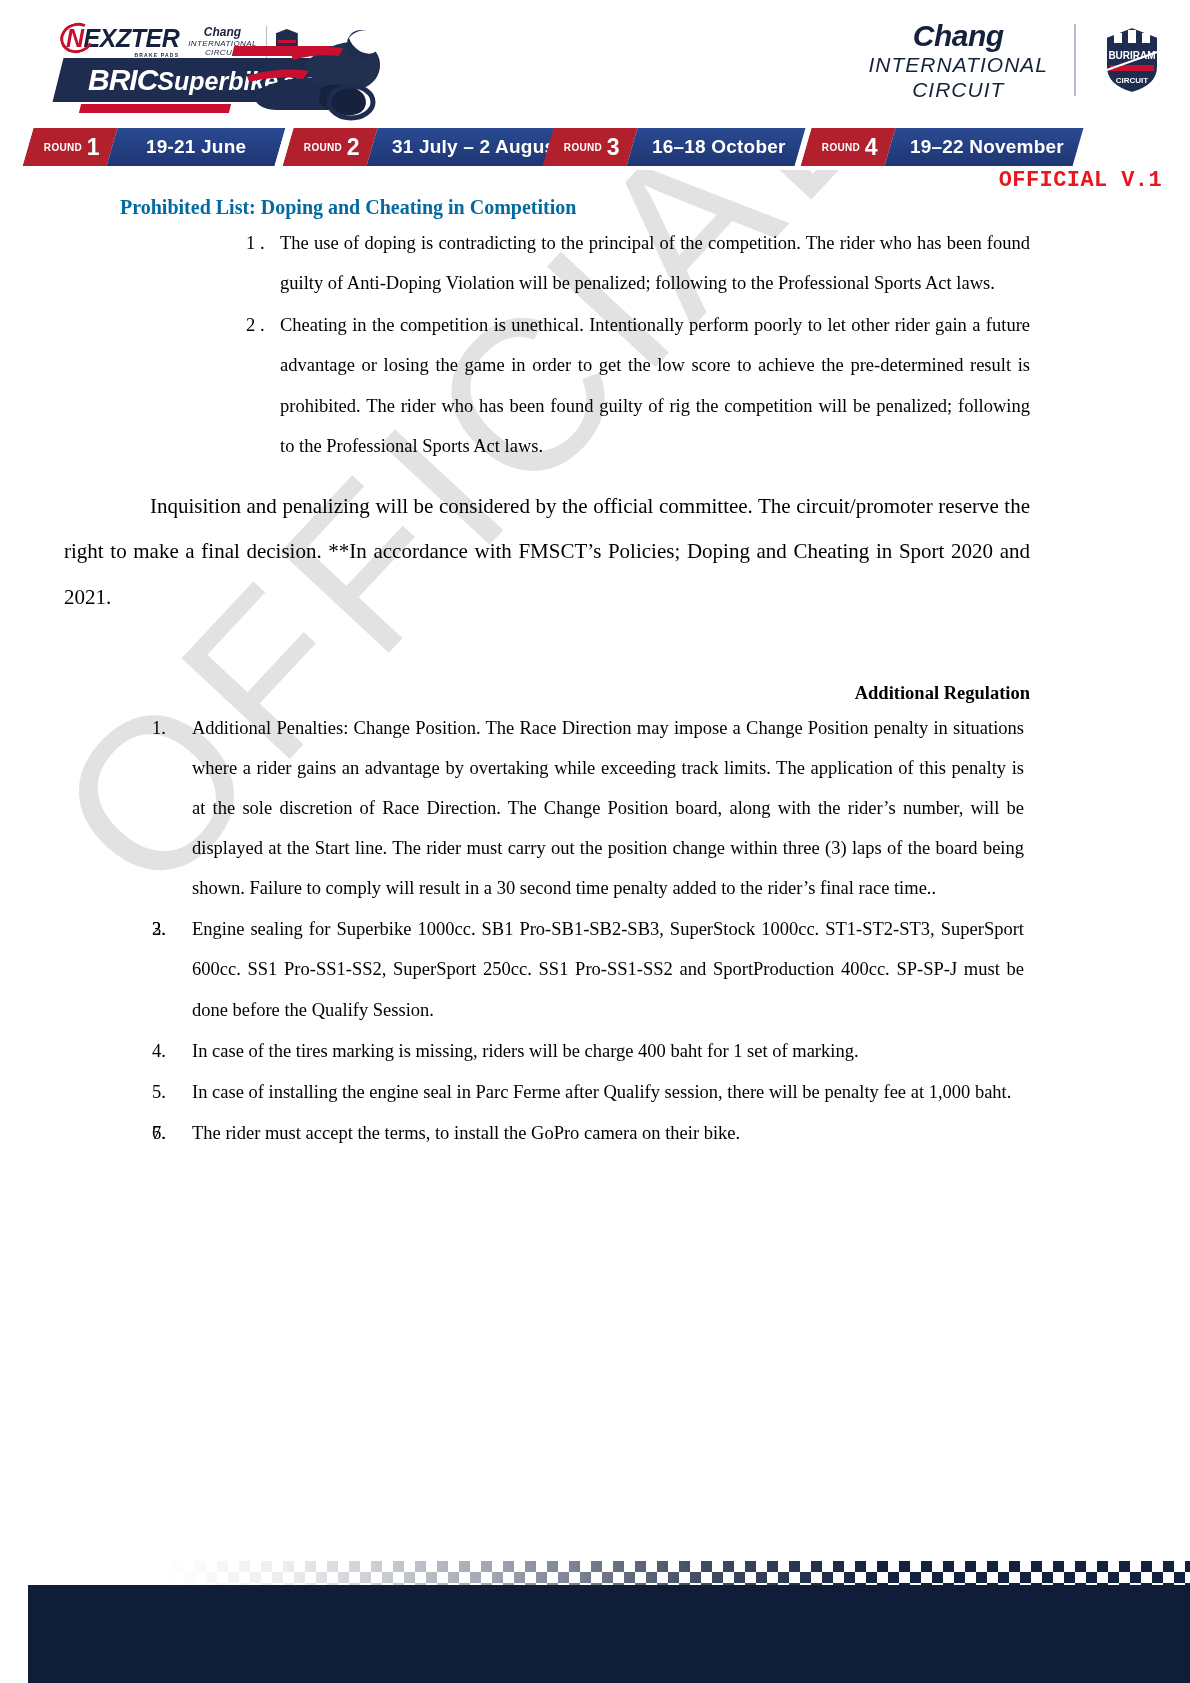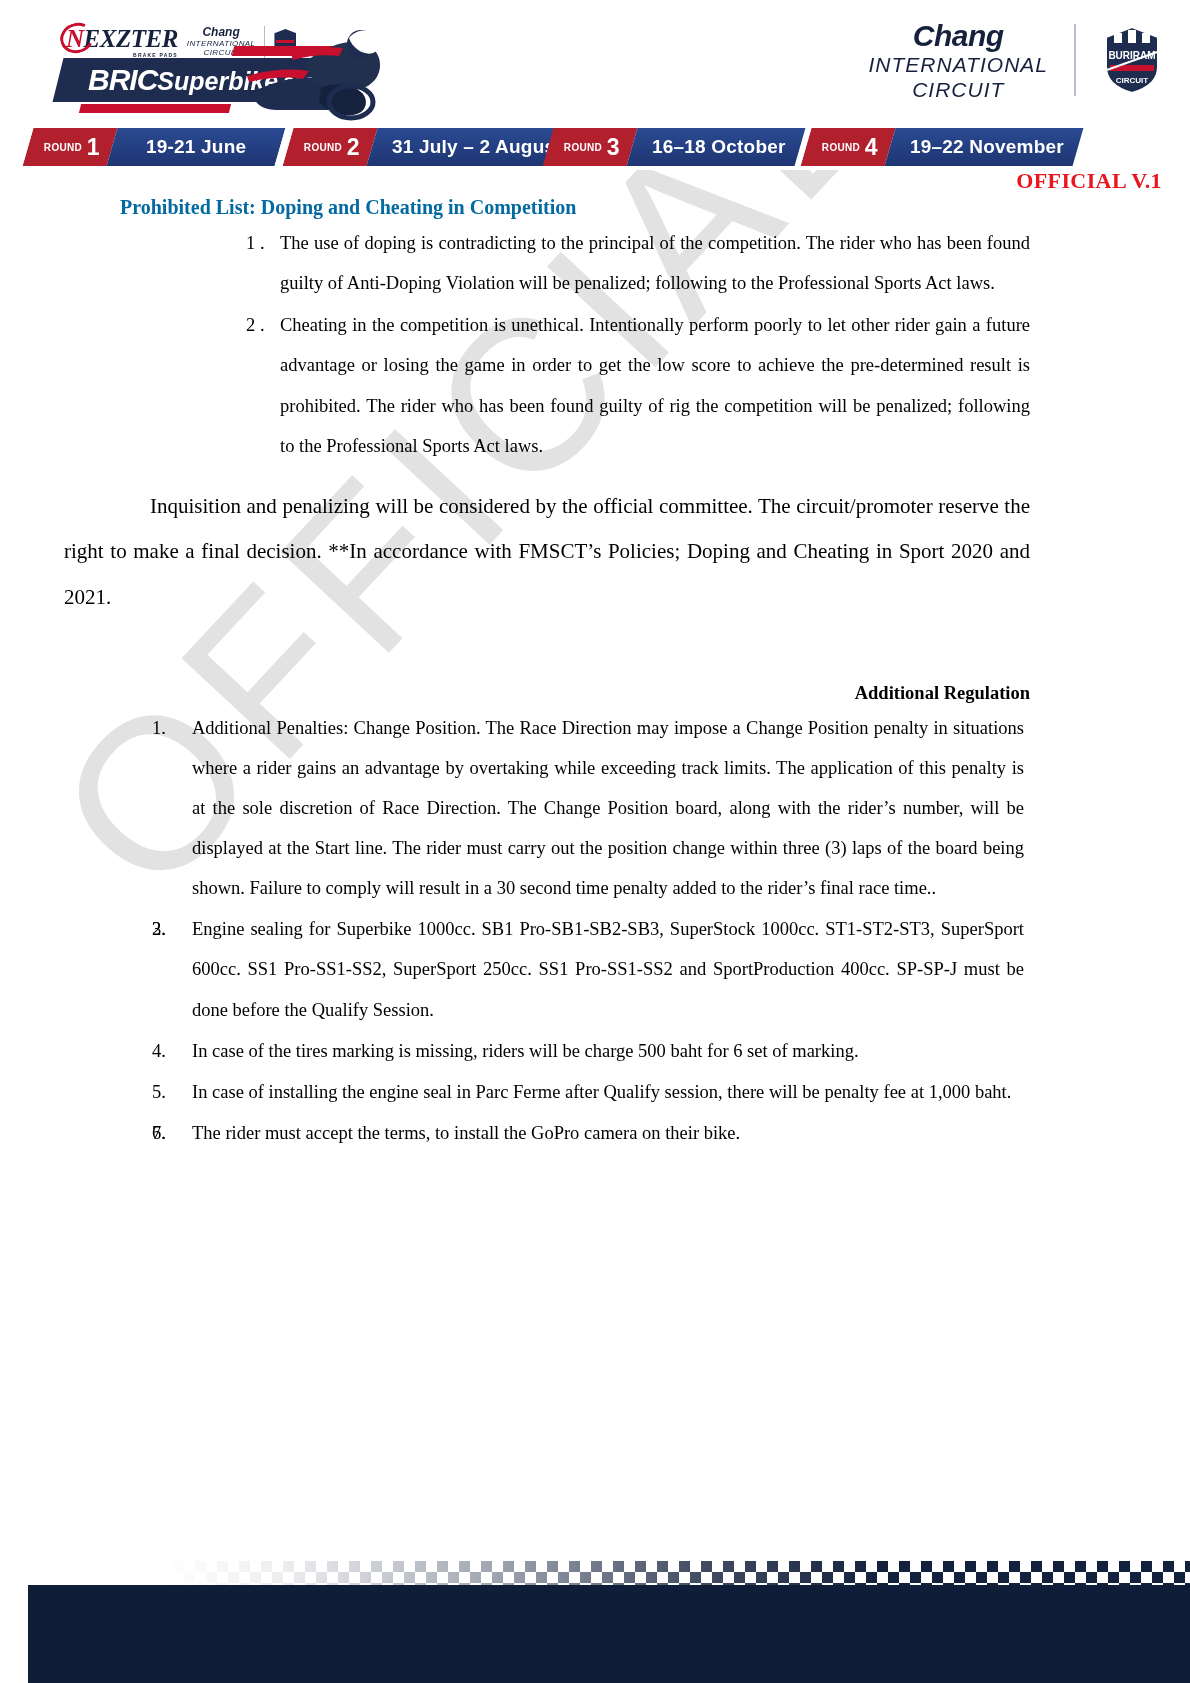--- a/index.html
+++ b/index.html
@@ -62,21 +62,21 @@
   .nexzter-swoosh {
     position: absolute;
     left: -6px; top: -3px;
     width: 34px; height: 30px;
     border: 3px solid #c8102e;
     border-radius: 50%;
     border-right-color: transparent;
     transform: rotate(-18deg);
   }
   .nexzter-word {
-    font-family: Liberation Serif, serif;
+    font-family: Liberation Sans, sans-serif;
     font-style: italic;
     font-weight: bold;
     font-size: 25px;
     letter-spacing: -0.5px;
     color: #16213d;
     line-height: 1;
   }
   .nexzter-word .n1 { color: #c8102e; }
   .nexzter-sub {
     font-family: "Liberation Sans", sans-serif;
@@ -222,21 +222,21 @@
     font-weight: bold;
     font-size: 19px;
     color: #ffffff;
     white-space: nowrap;
     letter-spacing: 0.2px;
   }
 
   .official-version {
     position: absolute;
     right: 28px; top: 40px;
-    font-family: Liberation Serif, serif;
+    font-family: Liberation Mono, monospace;
     font-weight: bold;
     font-size: 22px;
     color: #e8161f;
     letter-spacing: 0.4px;
     z-index: 4;
   }
 
   
   .content {
     position: relative;
@@ -488,21 +488,21 @@
     </li>
     <li>
       <span class="mk">2.</span>
     </li>
     <li>
       <span class="mk">3.</span>
       <span>Engine sealing for Superbike 1000cc. SB1 Pro-SB1-SB2-SB3, SuperStock 1000cc. ST1-ST2-ST3, SuperSport 600cc. SS1 Pro-SS1-SS2, SuperSport 250cc. SS1 Pro-SS1-SS2 and SportProduction 400cc. SP-SP-J must be done before the Qualify Session.</span>
     </li>
     <li>
       <span class="mk">4.</span>
-      <span>In case of the tires marking is missing, riders will be charge 500 baht for 6 set of marking.</span>
+      <span>In case of the tires marking is missing, riders will be charge 400 baht for 1 set of marking.</span>
     </li>
     <li>
       <span class="mk">5.</span>
       <span>In case of installing the engine seal in Parc Ferme after Qualify session, there will be penalty fee at 1,000 baht.</span>
     </li>
     <li>
       <span class="mk">6.</span>
     </li>
     <li>
       <span class="mk">7.</span>

